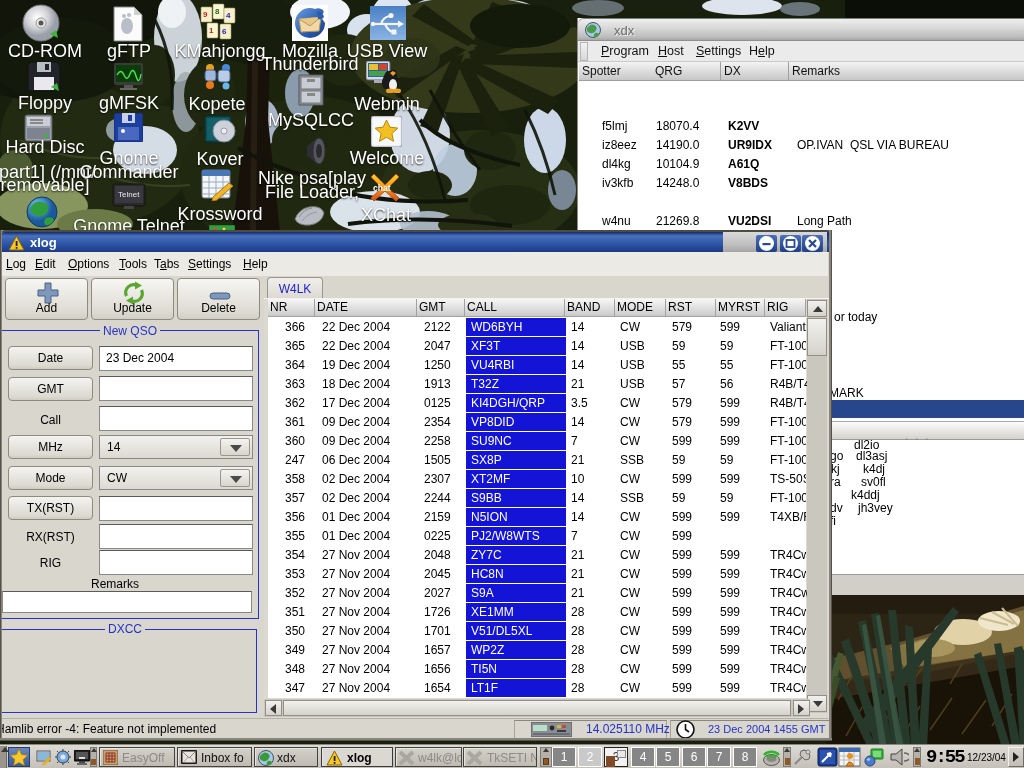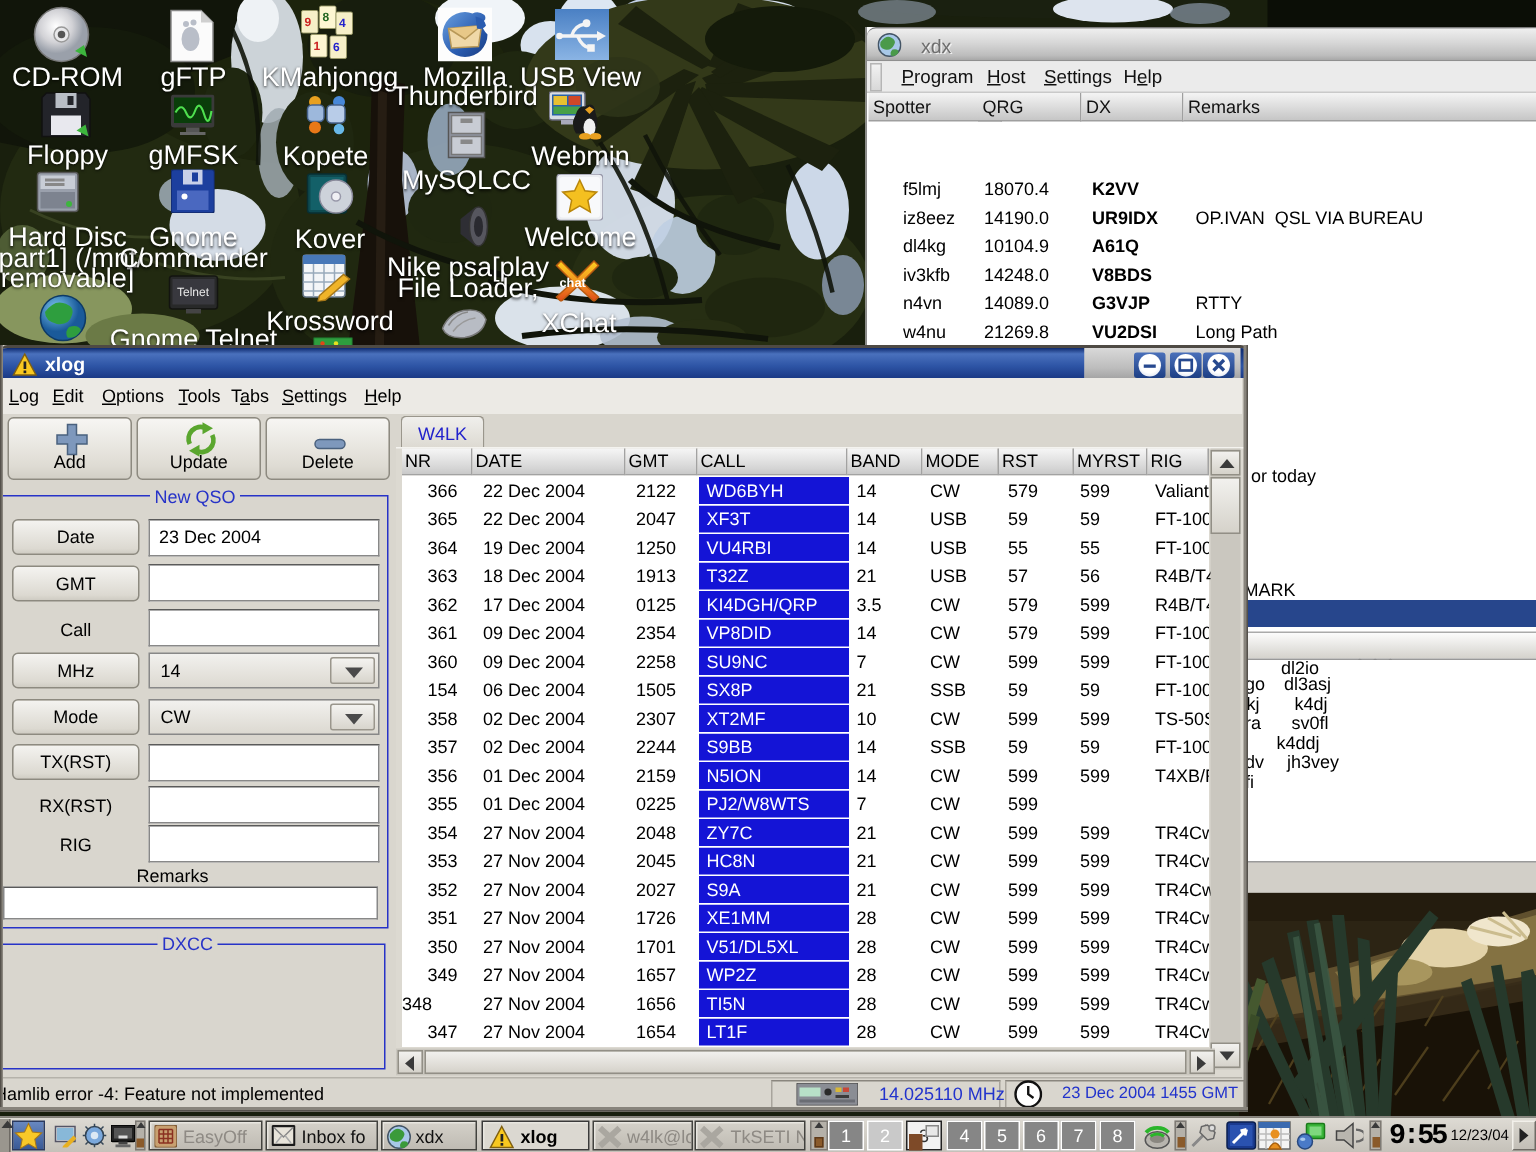--- a/index.html
+++ b/index.html
@@ -317,21 +317,21 @@
 <div class="dlabel" style="left:387px;top:94px">Webmin</div>
 
 <svg class="dicon" style="left:24px;top:111px" width="29" height="32">
       <rect x="1" y="4" width="27" height="26" rx="2" fill="#9aa0ac" stroke="#555"></rect>
       <rect x="3" y="6" width="23" height="9" fill="#c8cdd6"></rect>
       <rect x="6" y="8" width="13" height="2" fill="#888"></rect>
       <rect x="6" y="11" width="13" height="2" fill="#888"></rect>
       <rect x="3" y="17" width="23" height="11" fill="#7d838f"></rect>
       <circle cx="22" cy="25" r="2" fill="#3db53d"></circle>
     </svg>
-<div class="dlabel" style="left:45px;top:148px">Hard Disc</div>
+<div class="dlabel" style="left:45px;top:137px">Hard Disc</div>
 <div class="dlabel" style="left:45px;top:162px">[part1] (/mnt/</div>
 <div class="dlabel" style="left:45px;top:175px">removable]</div>
 <svg class="dicon" style="left:114px;top:113px" width="29" height="29">
       <rect x="0" y="0" width="29" height="29" rx="2" fill="#1c3f9e" stroke="#122a6a"></rect>
       <rect x="8" y="0" width="13" height="10" fill="#c8d0e8"></rect>
       <rect x="14" y="2" width="4" height="6" fill="#1c3f9e"></rect>
       <rect x="4" y="14" width="21" height="13" fill="#4a68c0"></rect>
       <circle cx="9" cy="18" r="2" fill="#fff"></circle>
     </svg>
 <div class="dlabel" style="left:129px;top:148px">Gnome</div>
@@ -447,26 +447,20 @@
   <div class="xrow" style="top:139px">
         <span class="abs" style="left:23px">dl4kg</span>
         <span class="abs" style="left:77px">10104.9</span>
         <b class="abs" style="left:149px">A61Q</b>
       </div>
   <div class="xrow" style="top:158px">
         <span class="abs" style="left:23px">iv3kfb</span>
         <span class="abs" style="left:77px">14248.0</span>
         <b class="abs" style="left:149px">V8BDS</b>
       </div>
-  <div class="xrow" style="top:177px">
-        <span class="abs" style="left:23px">n4vn</span>
-        <span class="abs" style="left:77px">14089.0</span>
-        <b class="abs" style="left:149px">G3VJP</b>
-        <span class="abs" style="left:218px">RTTY</span>
-      </div>
   <div class="xrow" style="top:196px">
         <span class="abs" style="left:23px">w4nu</span>
         <span class="abs" style="left:77px">21269.8</span>
         <b class="abs" style="left:149px">VU2DSI</b>
         <span class="abs" style="left:218px">Long Path</span>
       </div>
 
   <span class="abs" style="left:256px;top:292px;font-size:12px;color:#000">or today</span>
   <span class="abs" style="left:251px;top:368px;font-size:12px;color:#000">MARK</span>
   <div class="abs" style="left:0;top:382px;width:447px;height:18px;background:#27468c"></div>
@@ -637,21 +631,21 @@
     <span style="left:322px">09 Dec 2004</span>
     <span style="left:424px">2258</span>
     <span class="callcell" style="top:0">SU9NC</span>
     <span style="left:571px">7</span>
     <span style="left:620px">CW</span>
     <span style="left:672px">599</span>
     <span style="left:720px">599</span>
     <span style="left:770px">FT-1000</span>
   </div>
   <div class="trow" style="left:0;top:221px;width:806px;overflow:hidden">
-    <span style="left:268px;width:37px;text-align:right">154</span>
+    <span style="left:268px;width:37px;text-align:right">247</span>
     <span style="left:322px">06 Dec 2004</span>
     <span style="left:424px">1505</span>
     <span class="callcell" style="top:0">SX8P</span>
     <span style="left:571px">21</span>
     <span style="left:620px">SSB</span>
     <span style="left:672px">59</span>
     <span style="left:720px">59</span>
     <span style="left:770px">FT-1000</span>
   </div>
   <div class="trow" style="left:0;top:240px;width:806px;overflow:hidden">
@@ -758,21 +752,21 @@
     <span style="left:322px">27 Nov 2004</span>
     <span style="left:424px">1657</span>
     <span class="callcell" style="top:0">WP2Z</span>
     <span style="left:571px">28</span>
     <span style="left:620px">CW</span>
     <span style="left:672px">599</span>
     <span style="left:720px">599</span>
     <span style="left:770px">TR4Cw</span>
   </div>
   <div class="trow" style="left:0;top:430px;width:806px;overflow:hidden">
-    <span style="left:268px;width:37px;text-align:left">348</span>
+    <span style="left:268px;width:37px;text-align:right">348</span>
     <span style="left:322px">27 Nov 2004</span>
     <span style="left:424px">1656</span>
     <span class="callcell" style="top:0">TI5N</span>
     <span style="left:571px">28</span>
     <span style="left:620px">CW</span>
     <span style="left:672px">599</span>
     <span style="left:720px">599</span>
     <span style="left:770px">TR4Cw</span>
   </div>
   <div class="trow" style="left:0;top:449px;width:806px;overflow:hidden">

